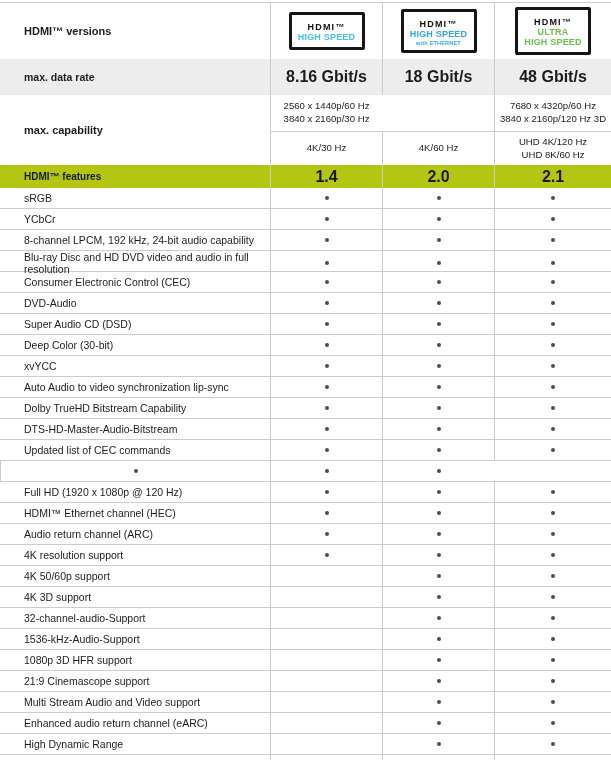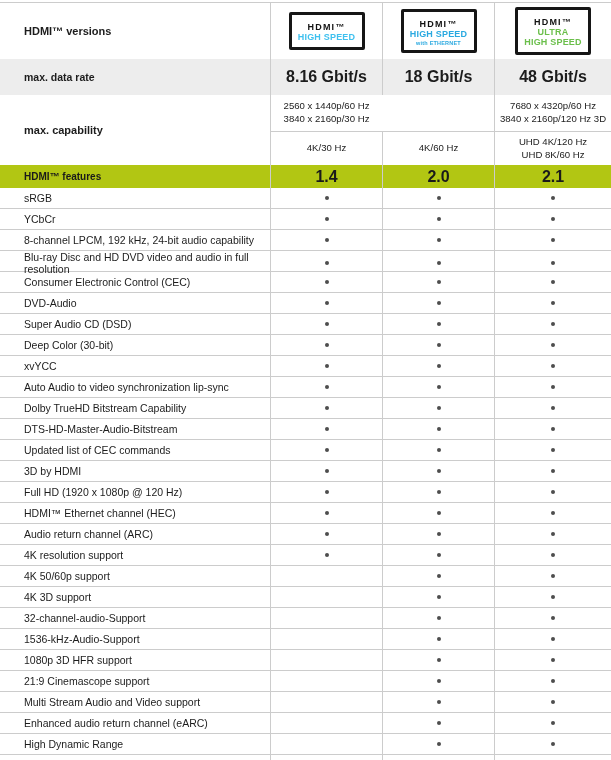--- a/index.html
+++ b/index.html
@@ -283,21 +283,20 @@
         </div>
     <div class="cell vsep dot-cell">
           <span class="dot"></span>
         </div>
     <div class="cell vsep dot-cell">
           <span class="dot"></span>
         </div>
   </div>
 
   <div class="row feature-row">
-    <div class="cell label feature-label">3D by HDMI</div>
     <div class="cell vsep dot-cell">
           <span class="dot"></span>
         </div>
     <div class="cell vsep dot-cell">
           <span class="dot"></span>
         </div>
     <div class="cell vsep dot-cell">
           <span class="dot"></span>
         </div>
   </div>

